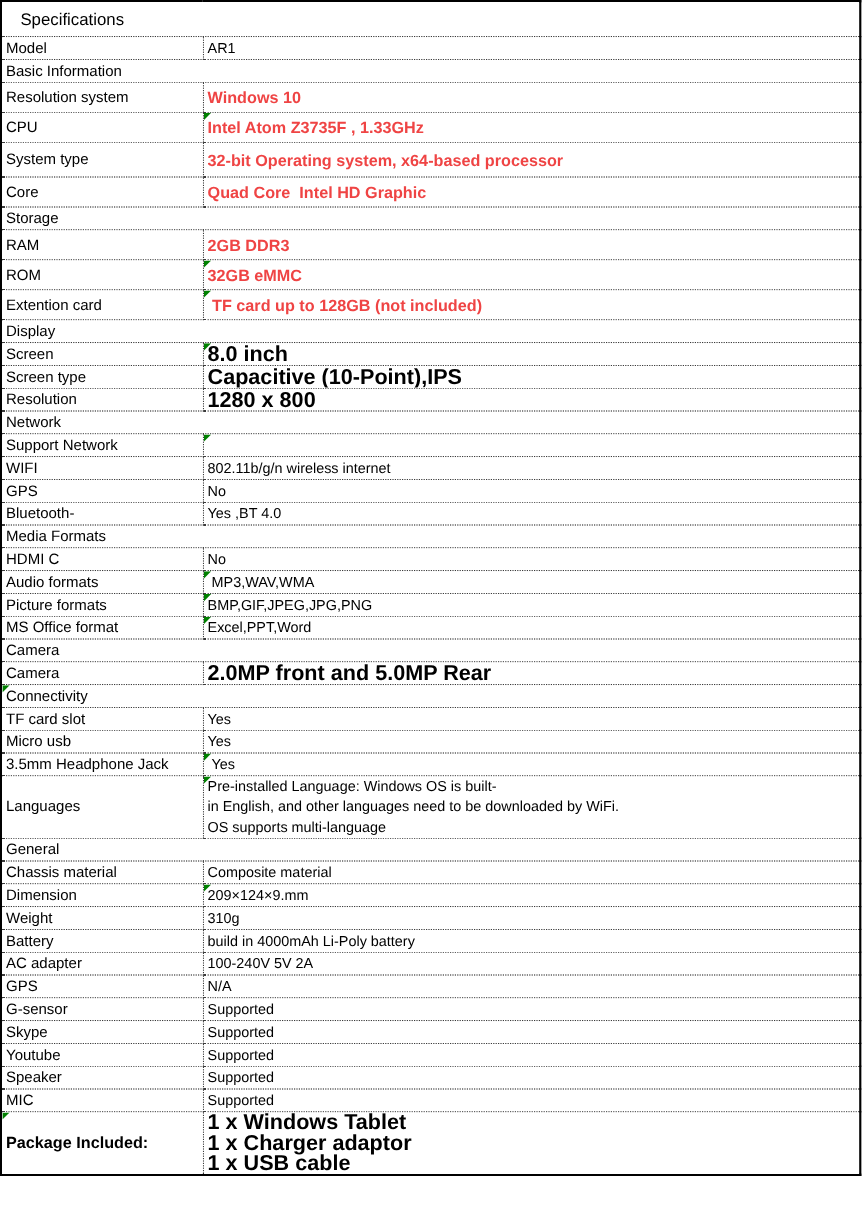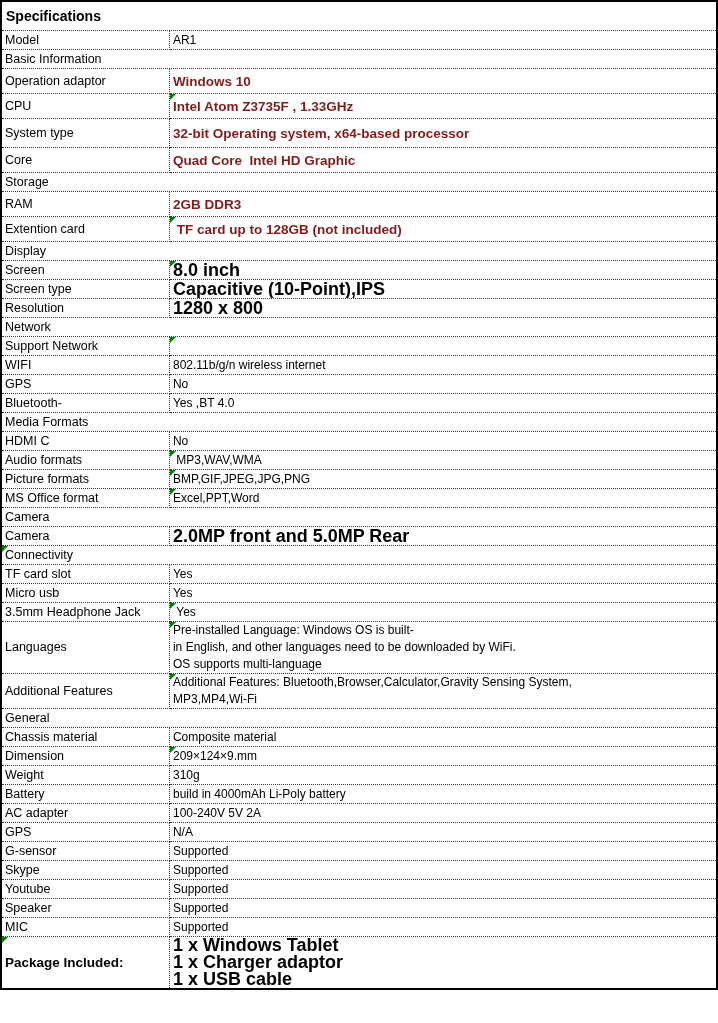--- a/index.html
+++ b/index.html
@@ -27,36 +27,36 @@
     height: 18px;
     vertical-align: middle;
     position: relative;
     font-size: 12px;
     line-height: 17px;
     color: #000000;
     background: #ffffff;
     overflow: hidden;
   }
   td.title-cell {
-    font-weight: bold;
+    font-weight: normal;
     font-size: 14px;
     height: 28px;
-    padding-left: 4px;
+    padding-left: 15px;
   }
   td.section-cell {
     font-size: 12.5px;
   }
   td.label-cell {
     font-size: 12.5px;
   }
   td.value-cell {
     white-space: pre-wrap;
   }
   td.value-cell.v-red {
-    color: #7f1d1d;
+    color: #ef4444;
     font-weight: bold;
     font-size: 13.5px;
     margin-top: 16px;
   }
   td.value-cell.v-bold {
     font-weight: bold;
     font-size: 18px;
   }
   td.label-cell.l-bold {
     font-weight: bold;
@@ -88,41 +88,45 @@
           <td colspan="2" class="cell title-cell">Specifications</td>
         </tr>
         <tr>
           <td class="cell label-cell">Model</td>
           <td class="cell value-cell">AR1</td>
         </tr>
         <tr>
           <td colspan="2" class="cell section-cell">Basic Information</td>
         </tr>
         <tr class="r-red">
-          <td class="cell label-cell">Operation adaptor</td>
+          <td class="cell label-cell">Resolution system</td>
           <td class="cell value-cell v-red">Windows 10</td>
         </tr>
         <tr class="r-red">
           <td class="cell label-cell">CPU</td>
           <td class="cell value-cell v-red">Intel Atom Z3735F , 1.33GHz<span class="flag"></span></td>
         </tr>
         <tr class="r-tallred">
           <td class="cell label-cell">System type</td>
           <td class="cell value-cell v-red">32-bit Operating system, x64-based processor</td>
         </tr>
         <tr class="r-red">
           <td class="cell label-cell">Core</td>
           <td class="cell value-cell v-red">Quad Core  Intel HD Graphic</td>
         </tr>
         <tr>
           <td colspan="2" class="cell section-cell">Storage</td>
         </tr>
         <tr class="r-red">
           <td class="cell label-cell">RAM</td>
           <td class="cell value-cell v-red">2GB DDR3</td>
+        </tr>
+        <tr class="r-red">
+          <td class="cell label-cell">ROM</td>
+          <td class="cell value-cell v-red">32GB eMMC<span class="flag"></span></td>
         </tr>
         <tr class="r-red">
           <td class="cell label-cell">Extention card</td>
           <td class="cell value-cell v-red"> TF card up to 128GB (not included)<span class="flag"></span></td>
         </tr>
         <tr>
           <td colspan="2" class="cell section-cell">Display</td>
         </tr>
         <tr>
           <td class="cell label-cell">Screen</td>
@@ -194,25 +198,20 @@
         </tr>
         <tr>
           <td class="cell label-cell">3.5mm Headphone Jack</td>
           <td class="cell value-cell"> Yes<span class="flag"></span></td>
         </tr>
         <tr>
           <td class="cell label-cell">Languages</td>
           <td class="cell value-cell">Pre-installed Language: Windows OS is built-
 in English, and other languages need to be downloaded by WiFi.
 OS supports multi-language<span class="flag"></span></td>
-        </tr>
-        <tr>
-          <td class="cell label-cell">Additional Features</td>
-          <td class="cell value-cell">Additional Features: Bluetooth,Browser,Calculator,Gravity Sensing System,
-MP3,MP4,Wi-Fi<span class="flag"></span></td>
         </tr>
         <tr>
           <td colspan="2" class="cell section-cell">General</td>
         </tr>
         <tr>
           <td class="cell label-cell">Chassis material</td>
           <td class="cell value-cell">Composite material</td>
         </tr>
         <tr>
           <td class="cell label-cell">Dimension</td>

